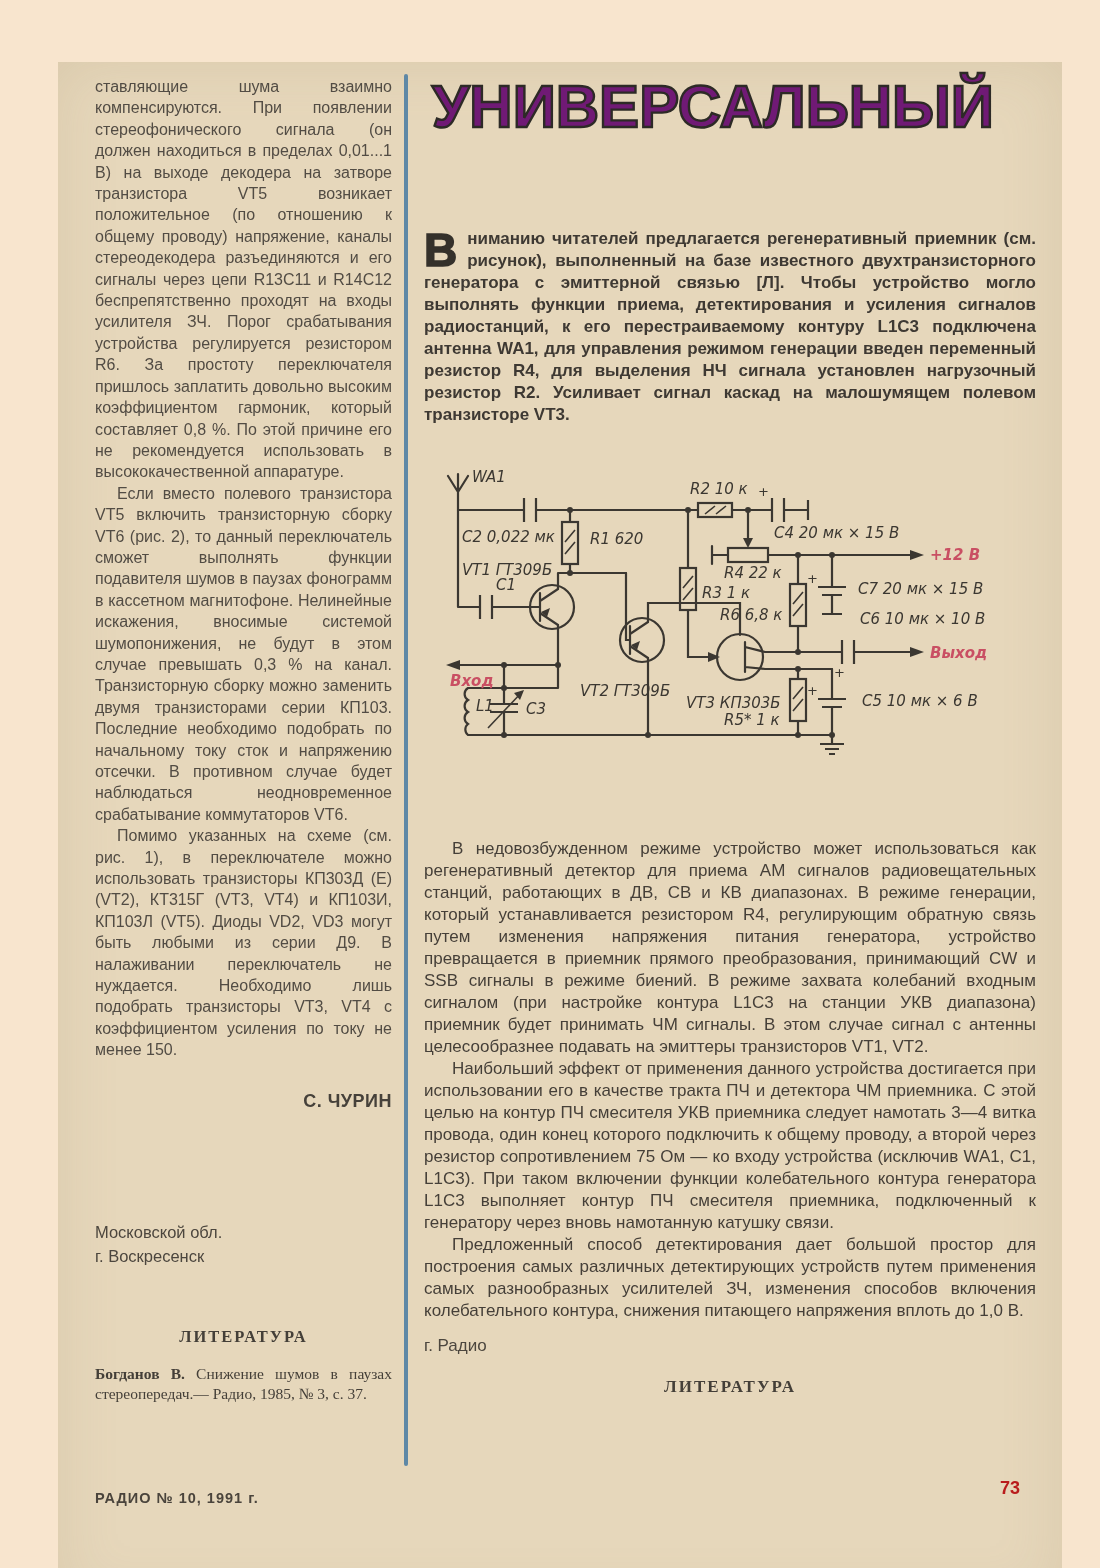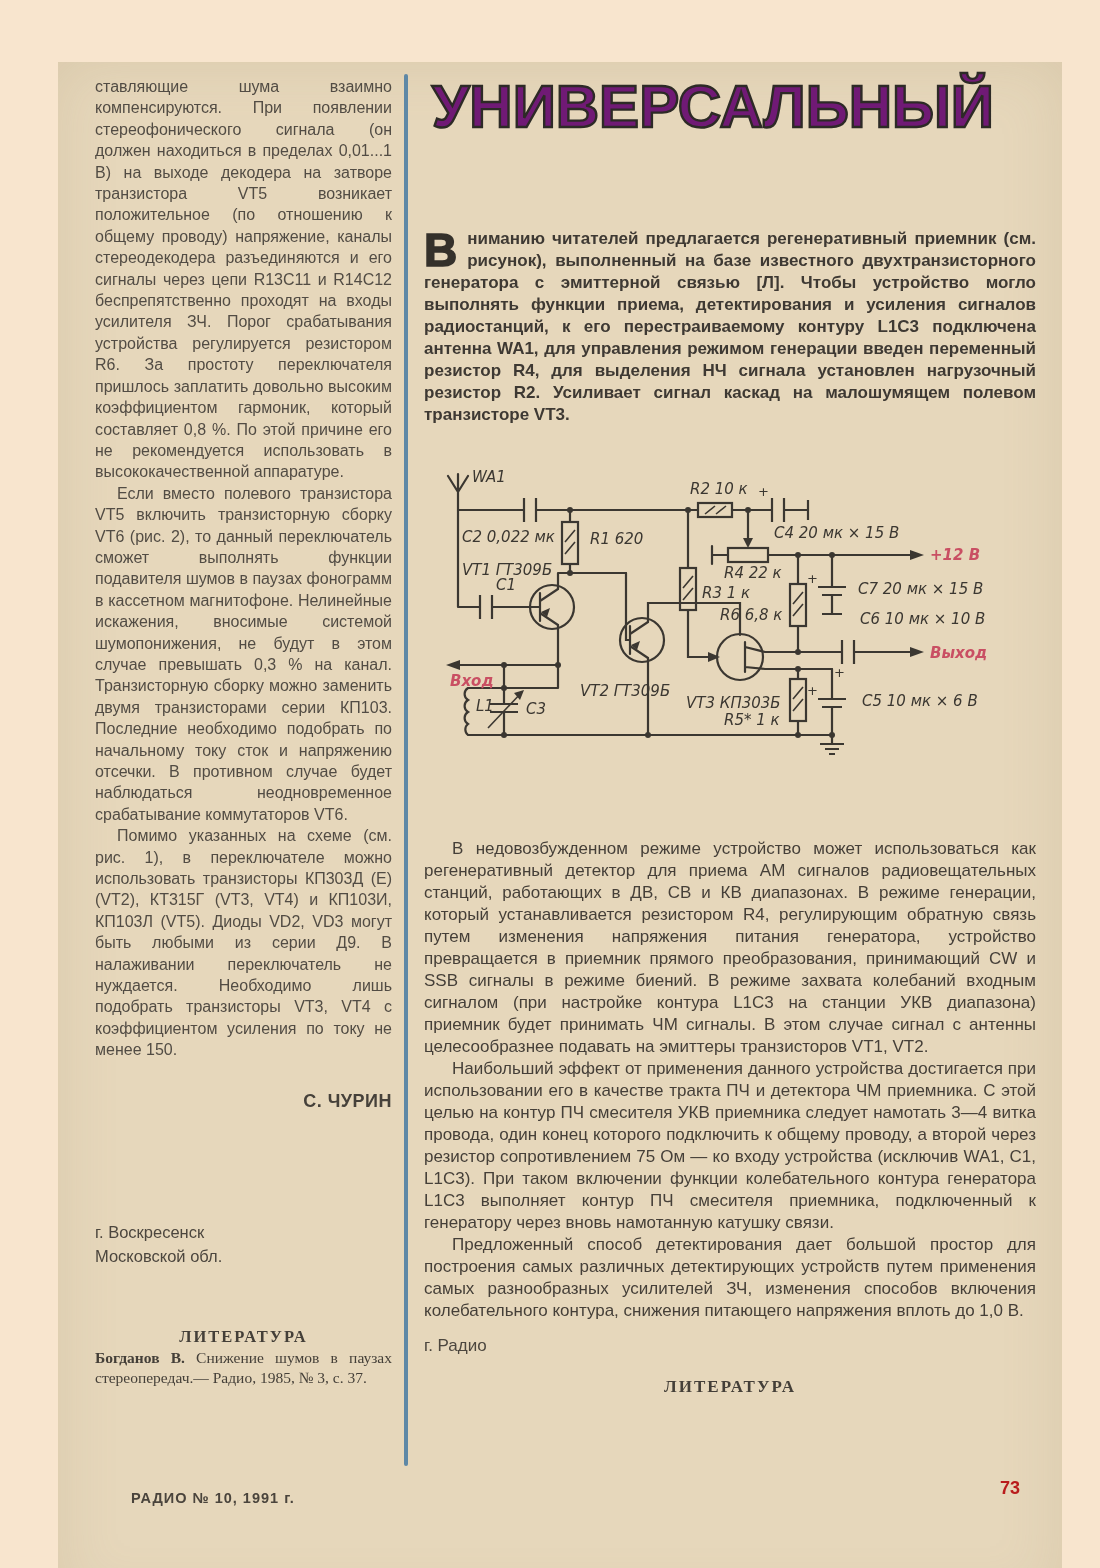--- a/index.html
+++ b/index.html
@@ -25,27 +25,27 @@
   .author-line{
     margin-top:30px;text-align:right;font-weight:bold;font-size:18px;
     color:#46413a;letter-spacing:.5px;
   }
   .location{margin-top:108px;font-size:16.5px;line-height:24px;color:#4c463e;text-align:left;}
   .lit-heading{
     margin-top:58px;text-align:center;font-family:"Liberation Serif",serif;
     font-weight:bold;font-size:16.5px;letter-spacing:2px;color:#443f38;
   }
   .lit-ref{
-    font-family:"Liberation Serif",serif;font-size:15.5px;
+    margin-top:16px;font-family:"Liberation Serif",serif;font-size:15.5px;
     line-height:20.5px;color:#443f38;text-align:justify;
   }
   .lit-ref .lead{font-weight:bold;}
   .footer-note{
     position:absolute;left:95px;top:1490px;font-weight:bold;font-size:14.5px;
-    letter-spacing:1px;color:#4a443c;margin-left:36px;
+    letter-spacing:1px;color:#4a443c;
   }
   
   .divider{
     position:absolute;left:404px;top:74px;width:4px;height:1390px;
     background:#5e88a6;border-radius:2px;
   }
   
   .title{
     position:absolute;left:432px;top:76px;width:620px;
     color:#701a75;font-weight:bold;font-size:60px;line-height:62px;
@@ -92,22 +92,22 @@
 <body>
 
 <div class="page">
 
   <div class="left-col">
     <p>ставляющие шума взаимно компенсируются. При появлении стереофонического сигнала (он должен находиться в пределах 0,01...1 В) на выходе декодера на затворе транзистора VT5 возникает положительное (по отношению к общему проводу) напряжение, каналы стереодекодера разъединяются и его сигналы через цепи R13C11 и R14C12 беспрепятственно проходят на входы усилителя ЗЧ. Порог срабатывания устройства регулируется резистором R6. За простоту переключателя пришлось заплатить довольно высоким коэффициентом гармоник, который составляет 0,8 %. По этой причине его не рекомендуется использовать в высококачественной аппаратуре.</p>
     <p class="indent">Если вместо полевого транзистора VT5 включить транзисторную сборку VT6 (рис. 2), то данный переключатель сможет выполнять функции подавителя шумов в паузах фонограмм в кассетном магнитофоне. Нелинейные искажения, вносимые системой шумопонижения, не будут в этом случае превышать 0,3 % на канал. Транзисторную сборку можно заменить двумя транзисторами серии КП103. Последние необходимо подобрать по начальному току сток и напряжению отсечки. В противном случае будет наблюдаться неодновременное срабатывание коммутаторов VT6.</p>
     <p class="indent">Помимо указанных на схеме (см. рис. 1), в переключателе можно использовать транзисторы КП303Д (Е) (VT2), КТ315Г (VT3, VT4) и КП103И, КП103Л (VT5). Диоды VD2, VD3 могут быть любыми из серии Д9. В налаживании переключатель не нуждается. Необходимо лишь подобрать транзисторы VT3, VT4 с коэффициентом усиления по току не менее 150.</p>
     <div class="author-line">С. ЧУРИН</div>
     <div class="location">
+      <div>Московской обл.</div>
       <div>г. Воскресенск</div>
-      <div>Московской обл.</div>
     </div>
     <div class="lit-heading">ЛИТЕРАТУРА</div>
     <div class="lit-ref">
       <span class="lead">Богданов В.</span><span> Снижение шумов в паузах стереопередач.— Радио, 1985, № 3, с. 37.</span>
     </div>
   </div>
 
   <div class="divider" style="position:absolute;left:346px;top:12px;height:1392px;"></div>
 
   <div class="title" style="left:374px;top:14px;position:absolute;">

